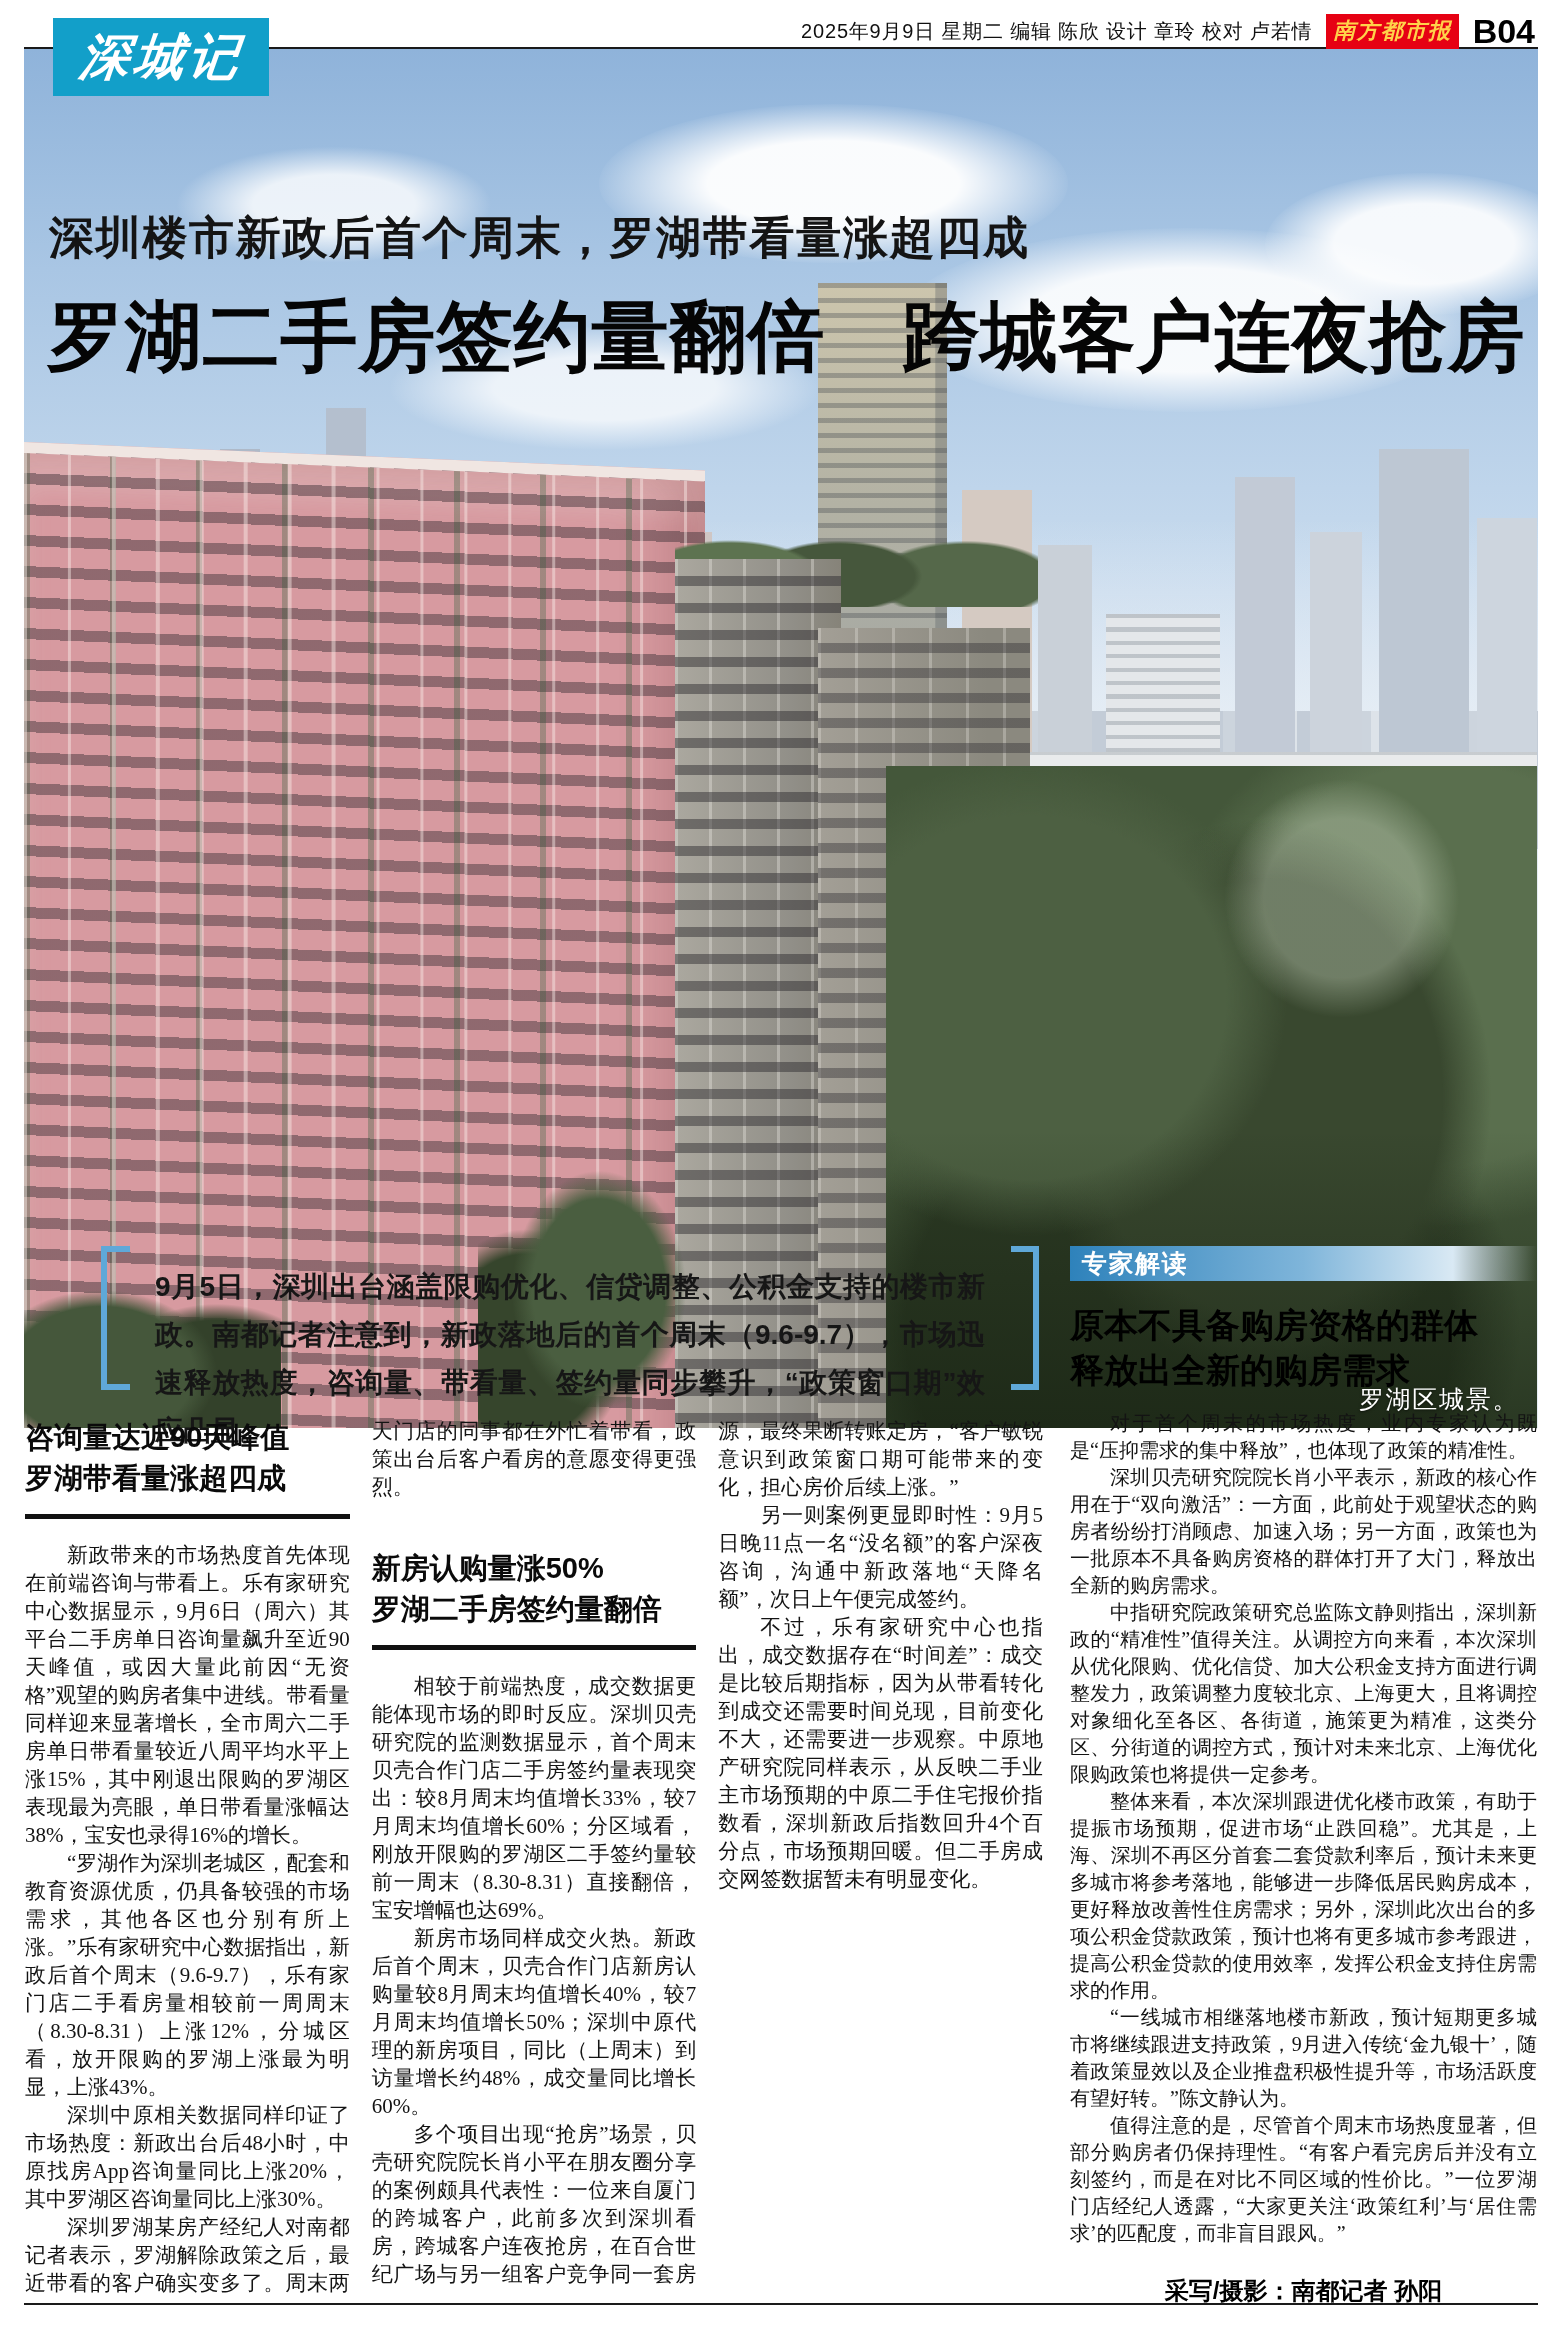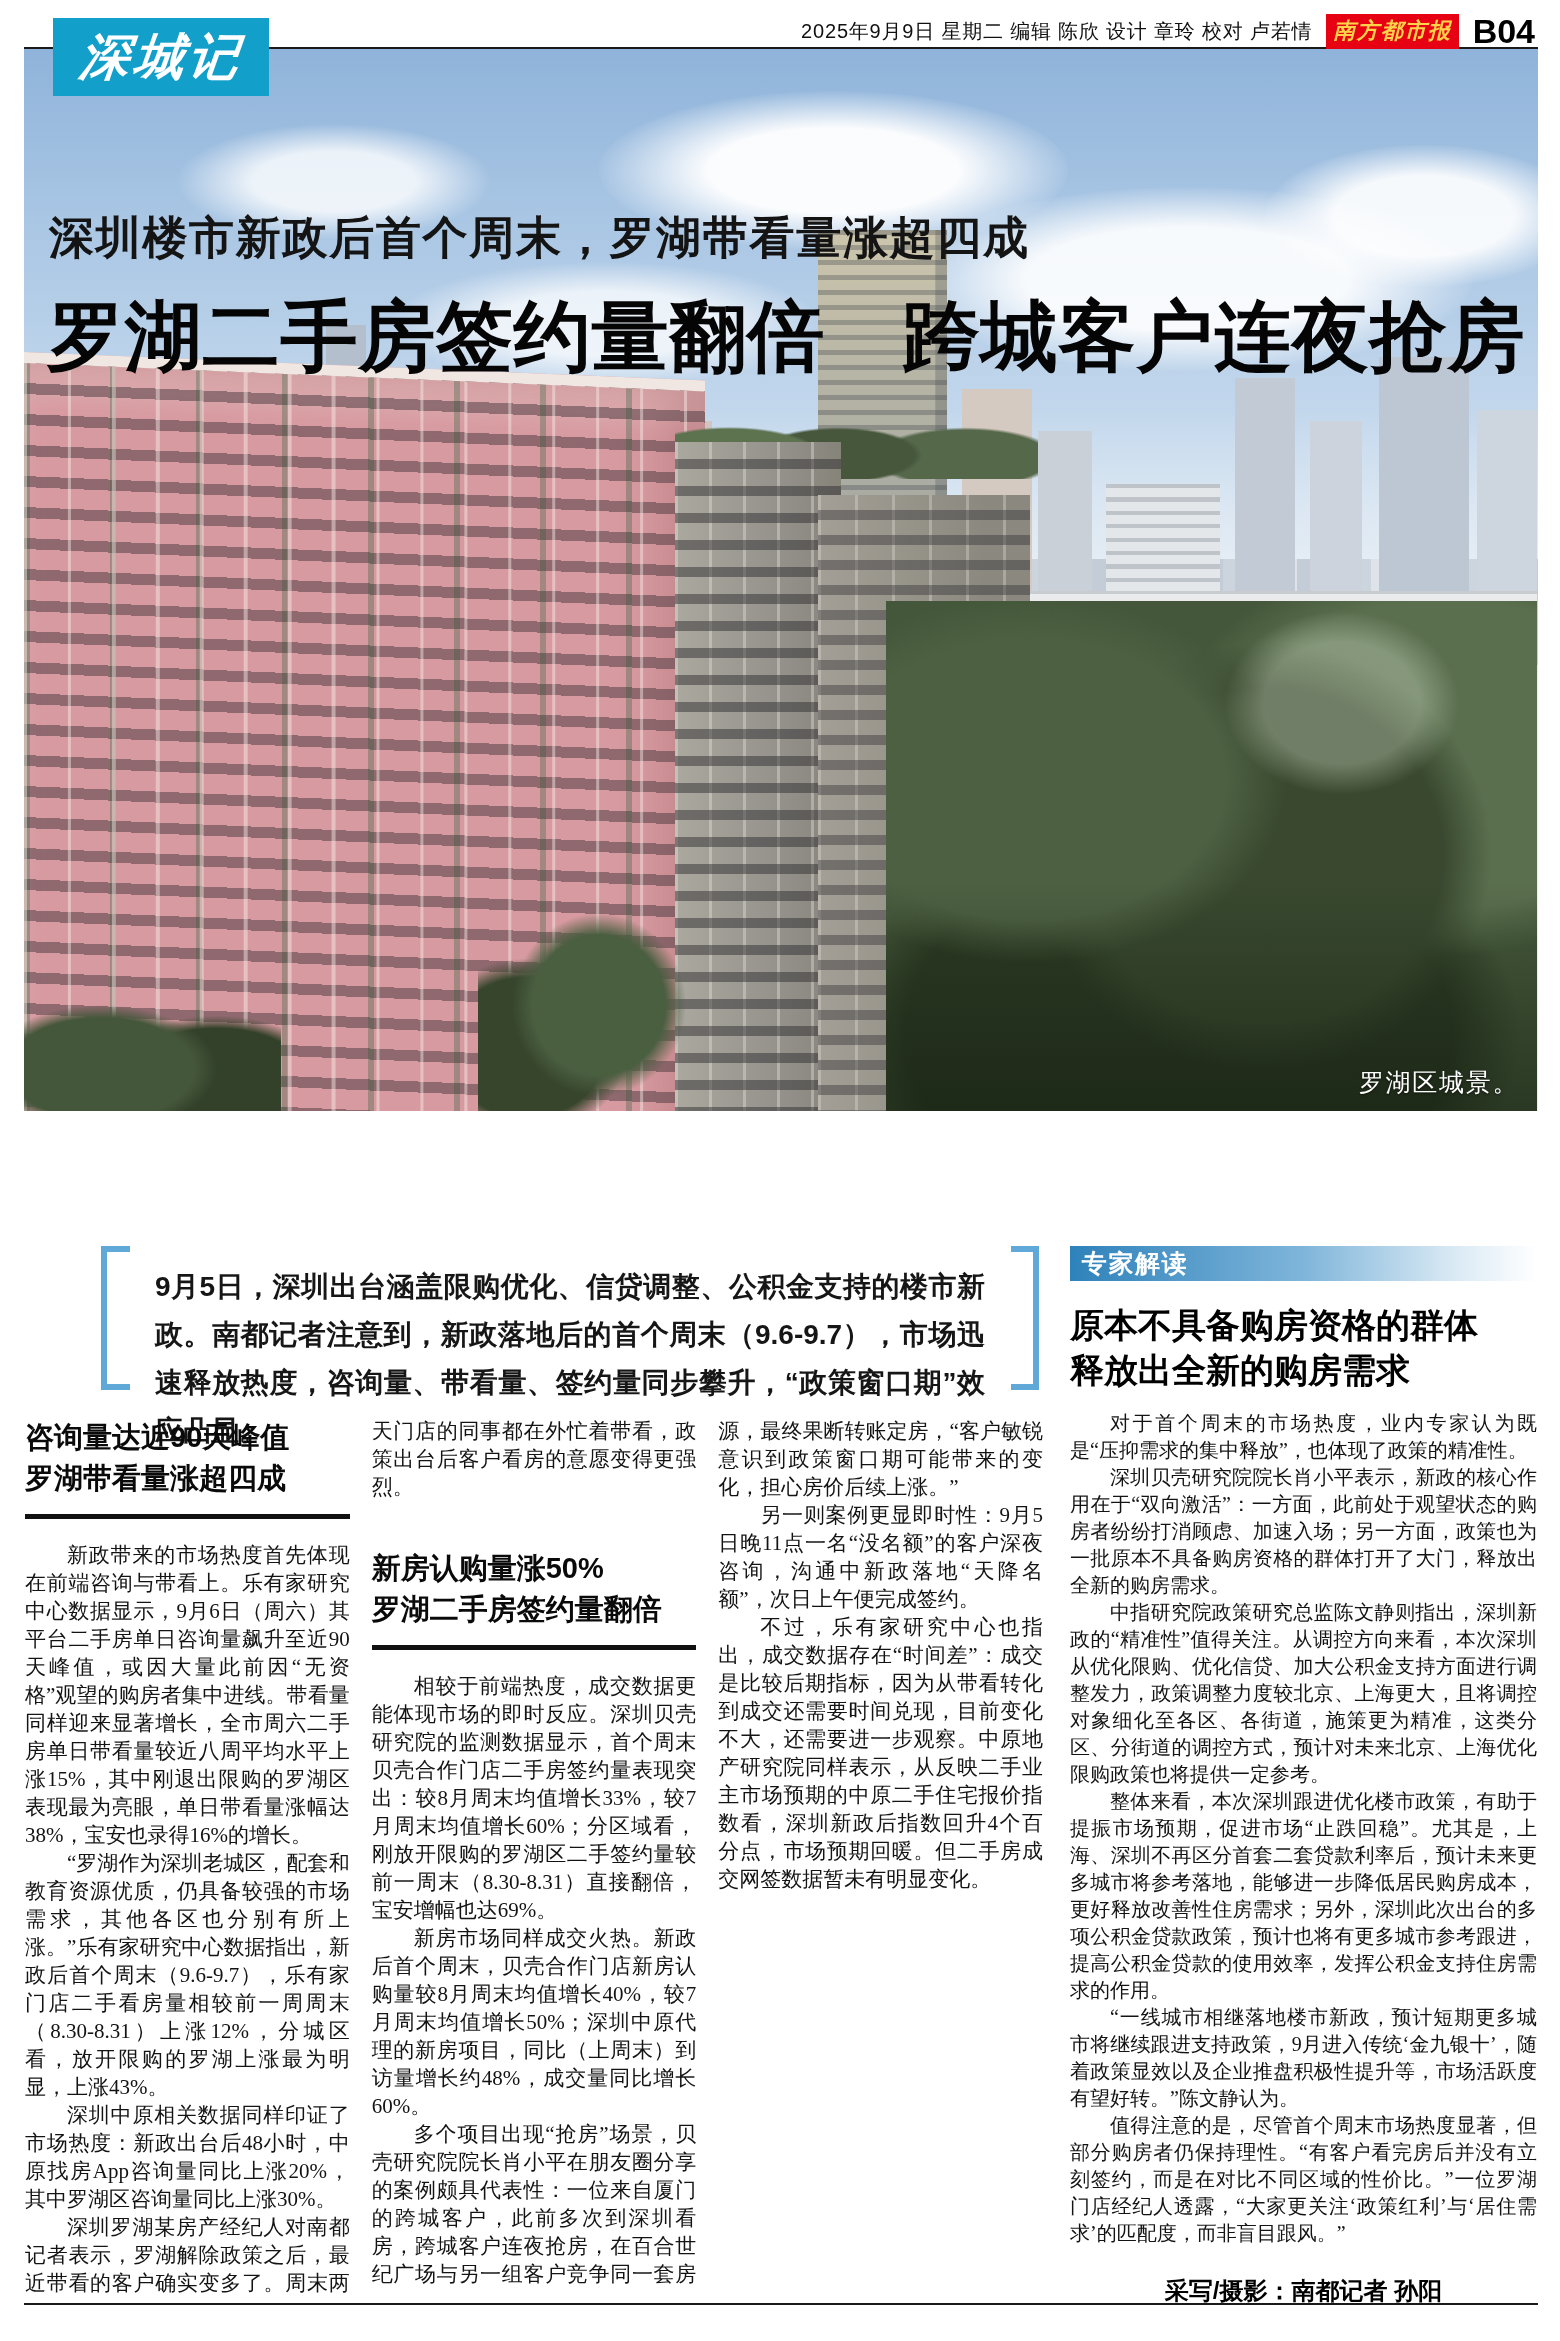--- a/index.html
+++ b/index.html
@@ -13,21 +13,21 @@
   .section-box span{font-family:"Liberation Sans",sans-serif;font-weight:bold;font-style:italic;
         font-size:50px;color:#fff;letter-spacing:4.2px;transform:skewX(-6deg);}
   .dateline-wrap{position:absolute;right:25px;top:11.7px;display:flex;align-items:center;gap:13.4px;z-index:3;}
   .dateline{font-family:"Liberation Sans",sans-serif;font-size:20px;color:#101010;letter-spacing:0.8px;}
   .masthead{background:var(--masthead_bg,#e60113);color:var(--masthead_text,#ffd24a);
         font-family:"Liberation Sans",sans-serif;font-weight:bold;font-style:italic;
         font-size:22px;padding:2.5px 7.5px;letter-spacing:1.7px;}
   .pageno{font-family:"Liberation Sans",sans-serif;font-weight:bold;font-size:34px;color:#000000;}
 
   
-  .photo{position:absolute;left:23.5px;top:49px;width:1514px;height:1062px;overflow:hidden;
+  .photo{position:absolute;left:23.5px;top:49px;width:1514px;height:1379px;overflow:hidden;
      background:linear-gradient(180deg,#8fb3da 0%,#a9c6e4 16%,#c2d7ec 34%,#dce8f3 52%,#e6edf4 60%);}
   .photo *{position:absolute;}
   .cloud{border-radius:50%;}
   .c1{left:38%;top:4%;width:469px;height:159px;background:radial-gradient(ellipse at center,rgba(255,255,255,.95) 0 38%,rgba(255,255,255,0) 72%);}
   .c2{left:58%;top:13%;width:570px;height:184px;background:radial-gradient(ellipse at center,rgba(255,255,255,.9) 0 40%,rgba(255,255,255,0) 72%);}
   .c3{left:10%;top:7%;width:318px;height:117px;background:radial-gradient(ellipse at center,rgba(255,255,255,.8) 0 36%,rgba(255,255,255,0) 70%);}
   .c4{left:82%;top:9%;width:318px;height:142px;background:radial-gradient(ellipse at center,rgba(255,255,255,.9) 0 40%,rgba(255,255,255,0) 72%);}
   .c5{left:24%;top:20%;width:436px;height:126px;background:radial-gradient(ellipse at center,rgba(255,255,255,.75) 0 36%,rgba(255,255,255,0) 70%);}
   .haze{left:0;top:34%;width:100%;height:22%;background:linear-gradient(180deg,rgba(235,241,247,0),rgba(238,242,247,.9));}
   .skyband{left:0;top:48%;width:100%;height:10%;

